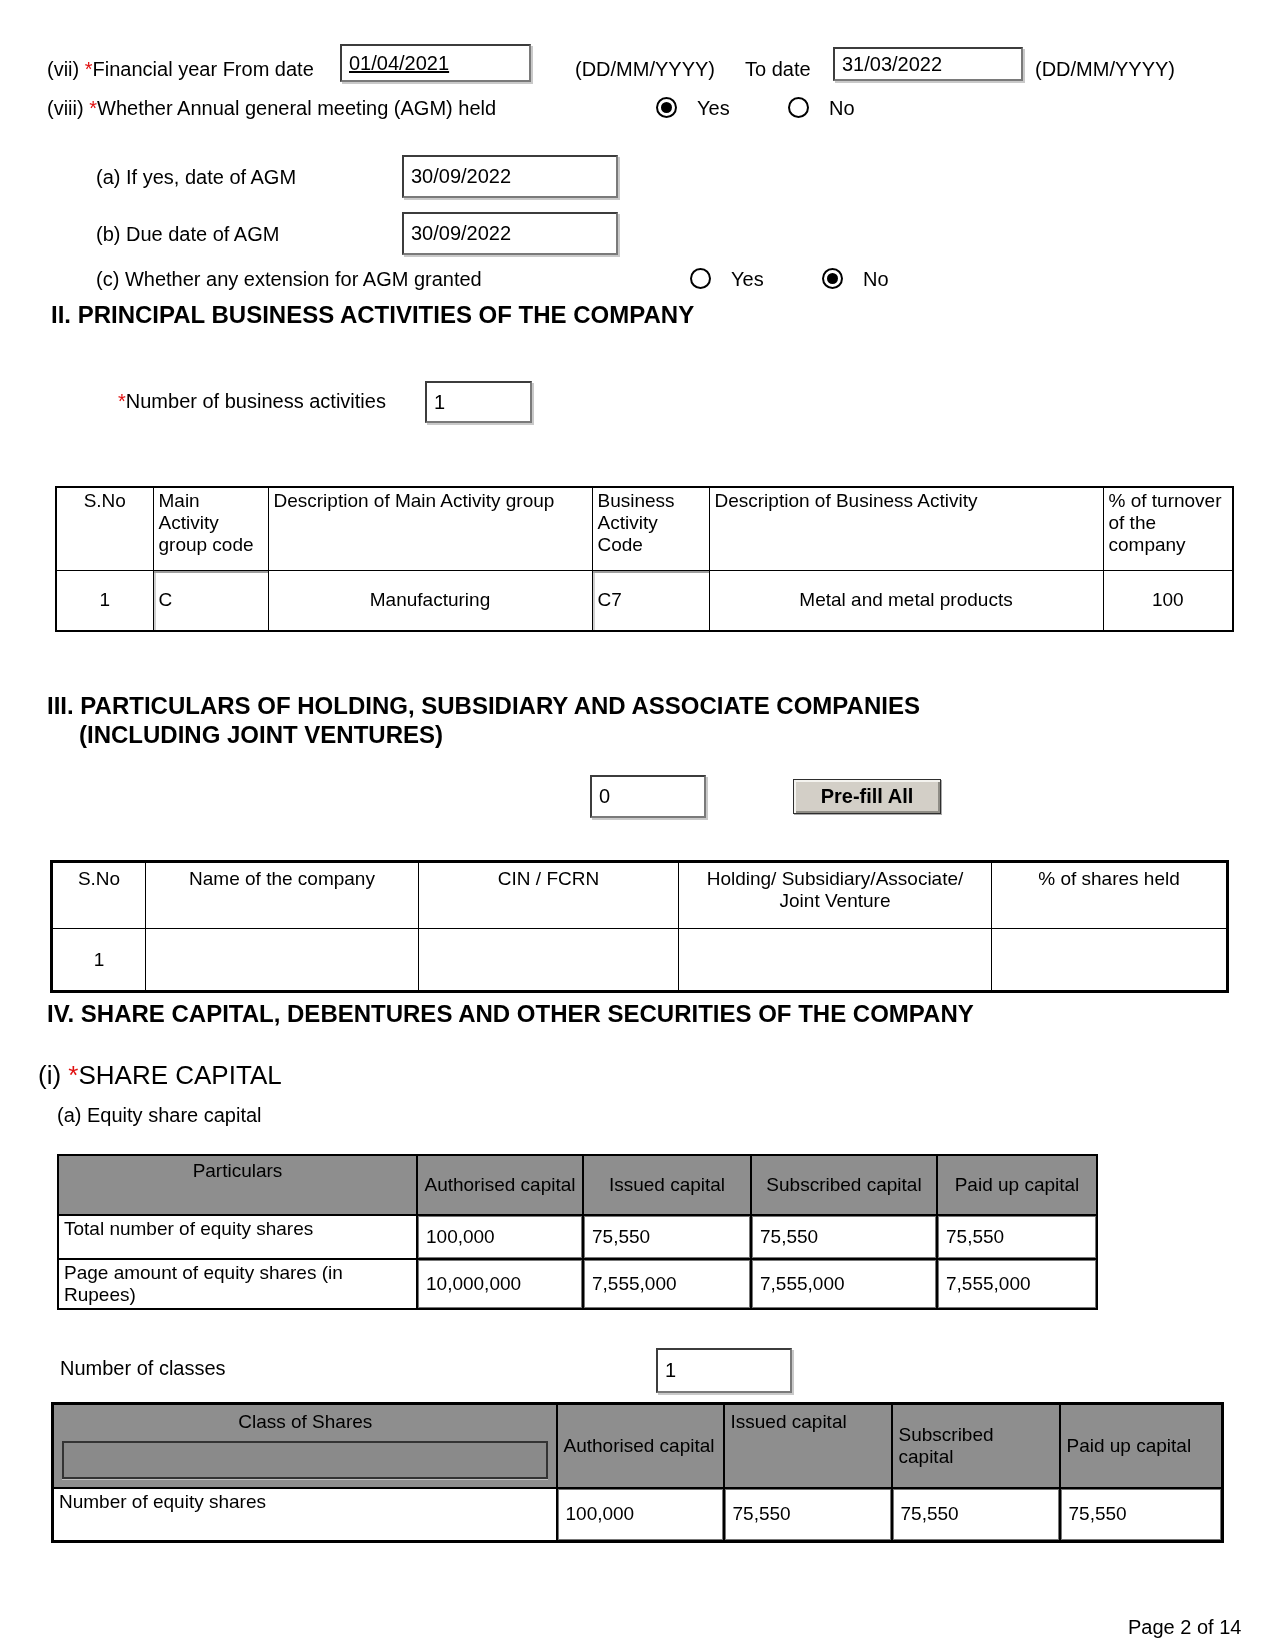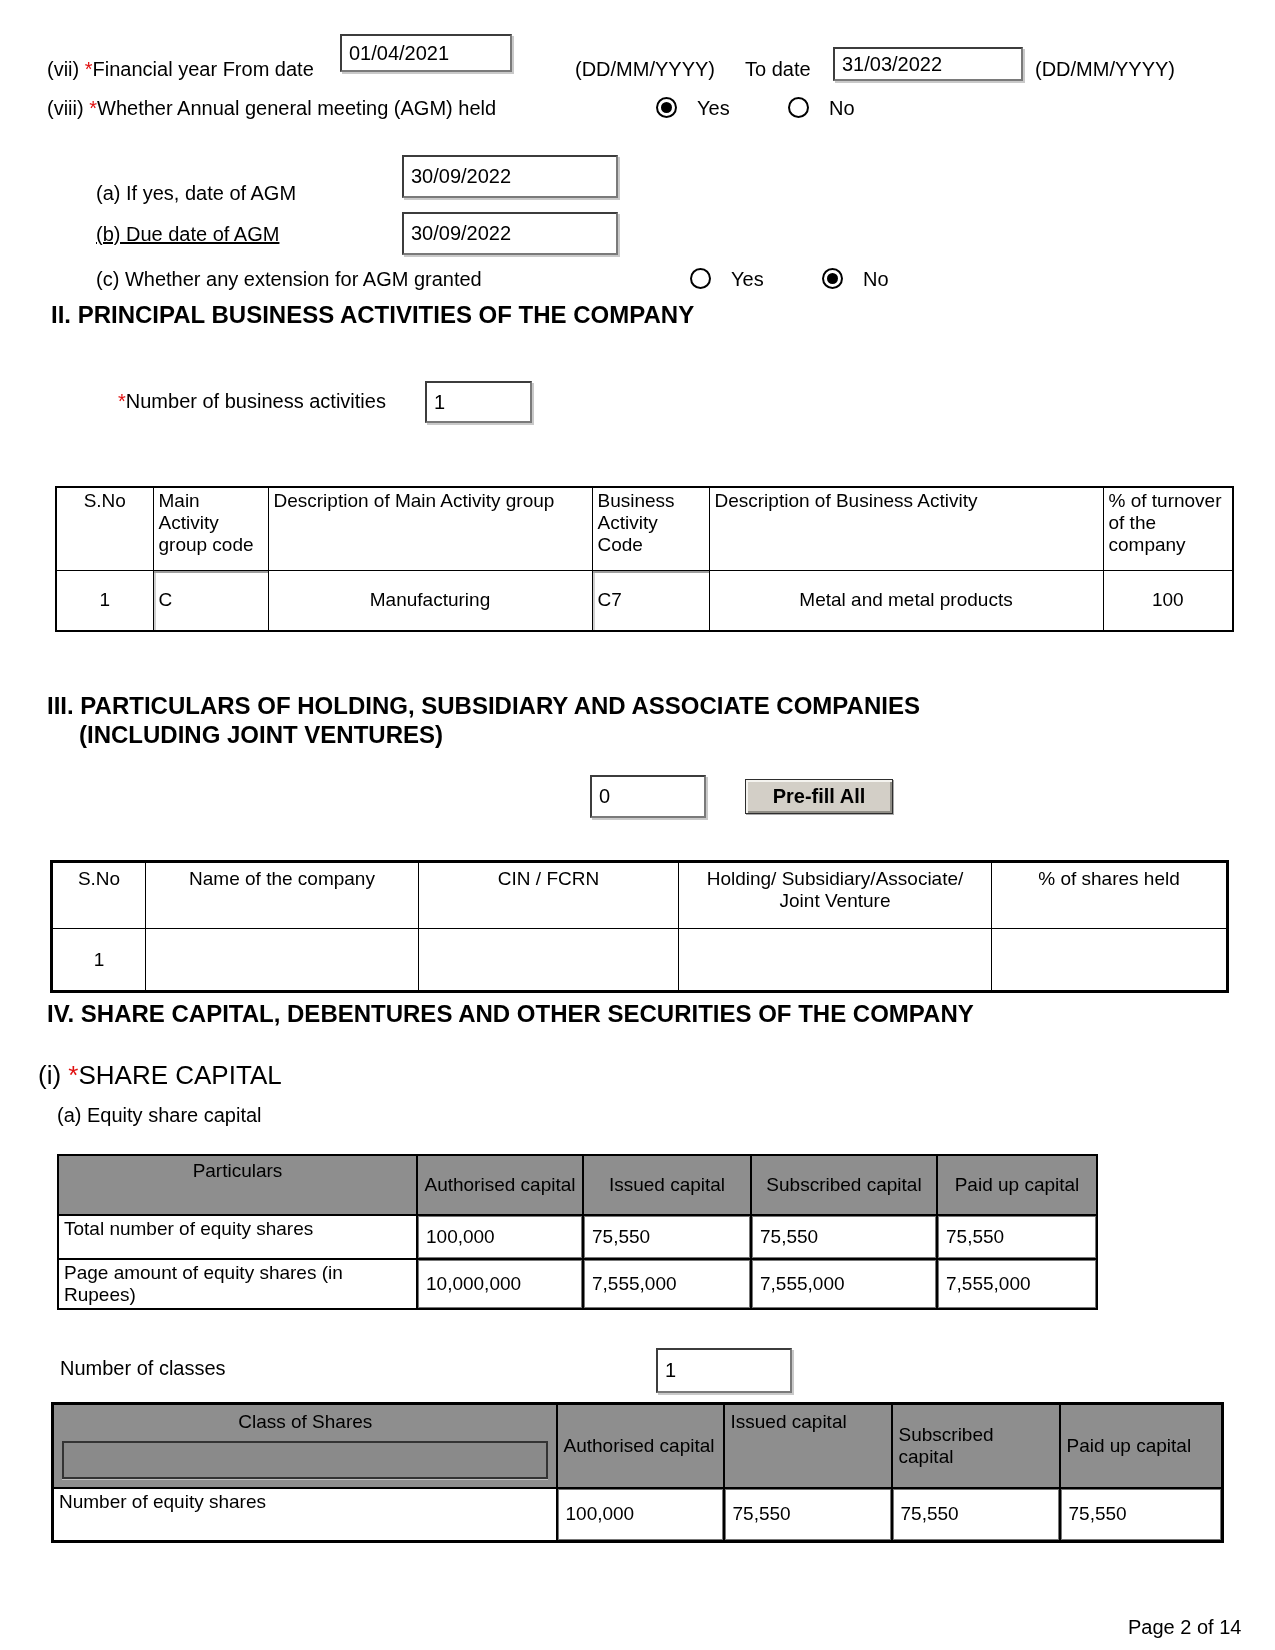--- a/index.html
+++ b/index.html
@@ -29,21 +29,21 @@
   }
   .radio.on::after {
     content:""; position:absolute; left:3px; top:3px; right:3px; bottom:3px;
     background:#000; border-radius:50%;
   }
 
   .btn {
     position:absolute; background:#d3cfc7; border:1px solid #2e2e2e;
     box-shadow: inset 2px 2px 0 #f4f3ef, inset -2px -2px 0 #8f8d86, 1px 1px 0 #aaa;
     display:flex; align-items:center; justify-content:center;
-    font-weight:bold; font-size:20px; color:#000;
+    font-weight:bold; font-size:20px; color:#000;margin-left:48px;
   }
 
   table { position:absolute; border-collapse:collapse; table-layout:fixed; background:#fff; }
   th, td {
     border:1px solid #000; font-size:19px; font-weight:normal;
     color:#000; padding:2px 5px; overflow:hidden; vertical-align:top; text-align:left;
   }
   .c { text-align:center; }
   .vm { vertical-align:middle; }
 
@@ -83,39 +83,39 @@
 </style>
 </head>
 <body>
 
 <div id="page">
 
   <div class="lbl" style="left:47px; top:58px;">
     <span>(vii)</span>
     <span class="req">*</span><span>Financial year From date</span>
   </div>
-  <div class="tb" style="left:340px; top:34px; width:172px; height:38px;">01/04/2021</div>
+  <div class="tb" style="left:340px; top:44px; width:191px; height:38px;text-decoration:underline;">01/04/2021</div>
   <div class="lbl" style="left:575px; top:58px;">(DD/MM/YYYY)</div>
   <div class="lbl" style="left:745px; top:58px;">To date</div>
   <div class="tb" style="left:833px; top:47px; width:190px; height:34px;">31/03/2022</div>
   <div class="lbl" style="left:1035px; top:58px;">(DD/MM/YYYY)</div>
 
   <div class="lbl" style="left:47px; top:97px;">
     <span>(viii)</span>
     <span class="req">*</span><span>Whether Annual general meeting (AGM) held</span>
   </div>
   <span class="radio on" style="left:656px; top:97px;"></span>
   <div class="lbl" style="left:697px; top:97px;">Yes</div>
   <span class="radio" style="left:788px; top:97px;"></span>
   <div class="lbl" style="left:829px; top:97px;">No</div>
 
-  <div class="lbl" style="left:96px; top:182px;">(a) If yes, date of AGM</div>
+  <div class="lbl" style="left:96px; top:166px;">(a) If yes, date of AGM</div>
   <div class="tb" style="left:402px; top:155px; width:216px; height:43px;">30/09/2022</div>
 
-  <div class="lbl" style="left:96px; top:223px;text-decoration:underline;">(b) Due date of AGM</div>
+  <div class="lbl" style="left:96px; top:223px;">(b) Due date of AGM</div>
   <div class="tb" style="left:402px; top:212px; width:216px; height:43px;">30/09/2022</div>
 
   <div class="lbl" style="left:96px; top:268px;">(c) Whether any extension for AGM granted</div>
   <span class="radio" style="left:690px; top:268px;"></span>
   <div class="lbl" style="left:731px; top:268px;">Yes</div>
   <span class="radio on" style="left:822px; top:268px;"></span>
   <div class="lbl" style="left:863px; top:268px;">No</div>
 
   <div class="h-sec" style="left:51px; top:301px;">II. PRINCIPAL BUSINESS ACTIVITIES OF THE COMPANY</div>
 

